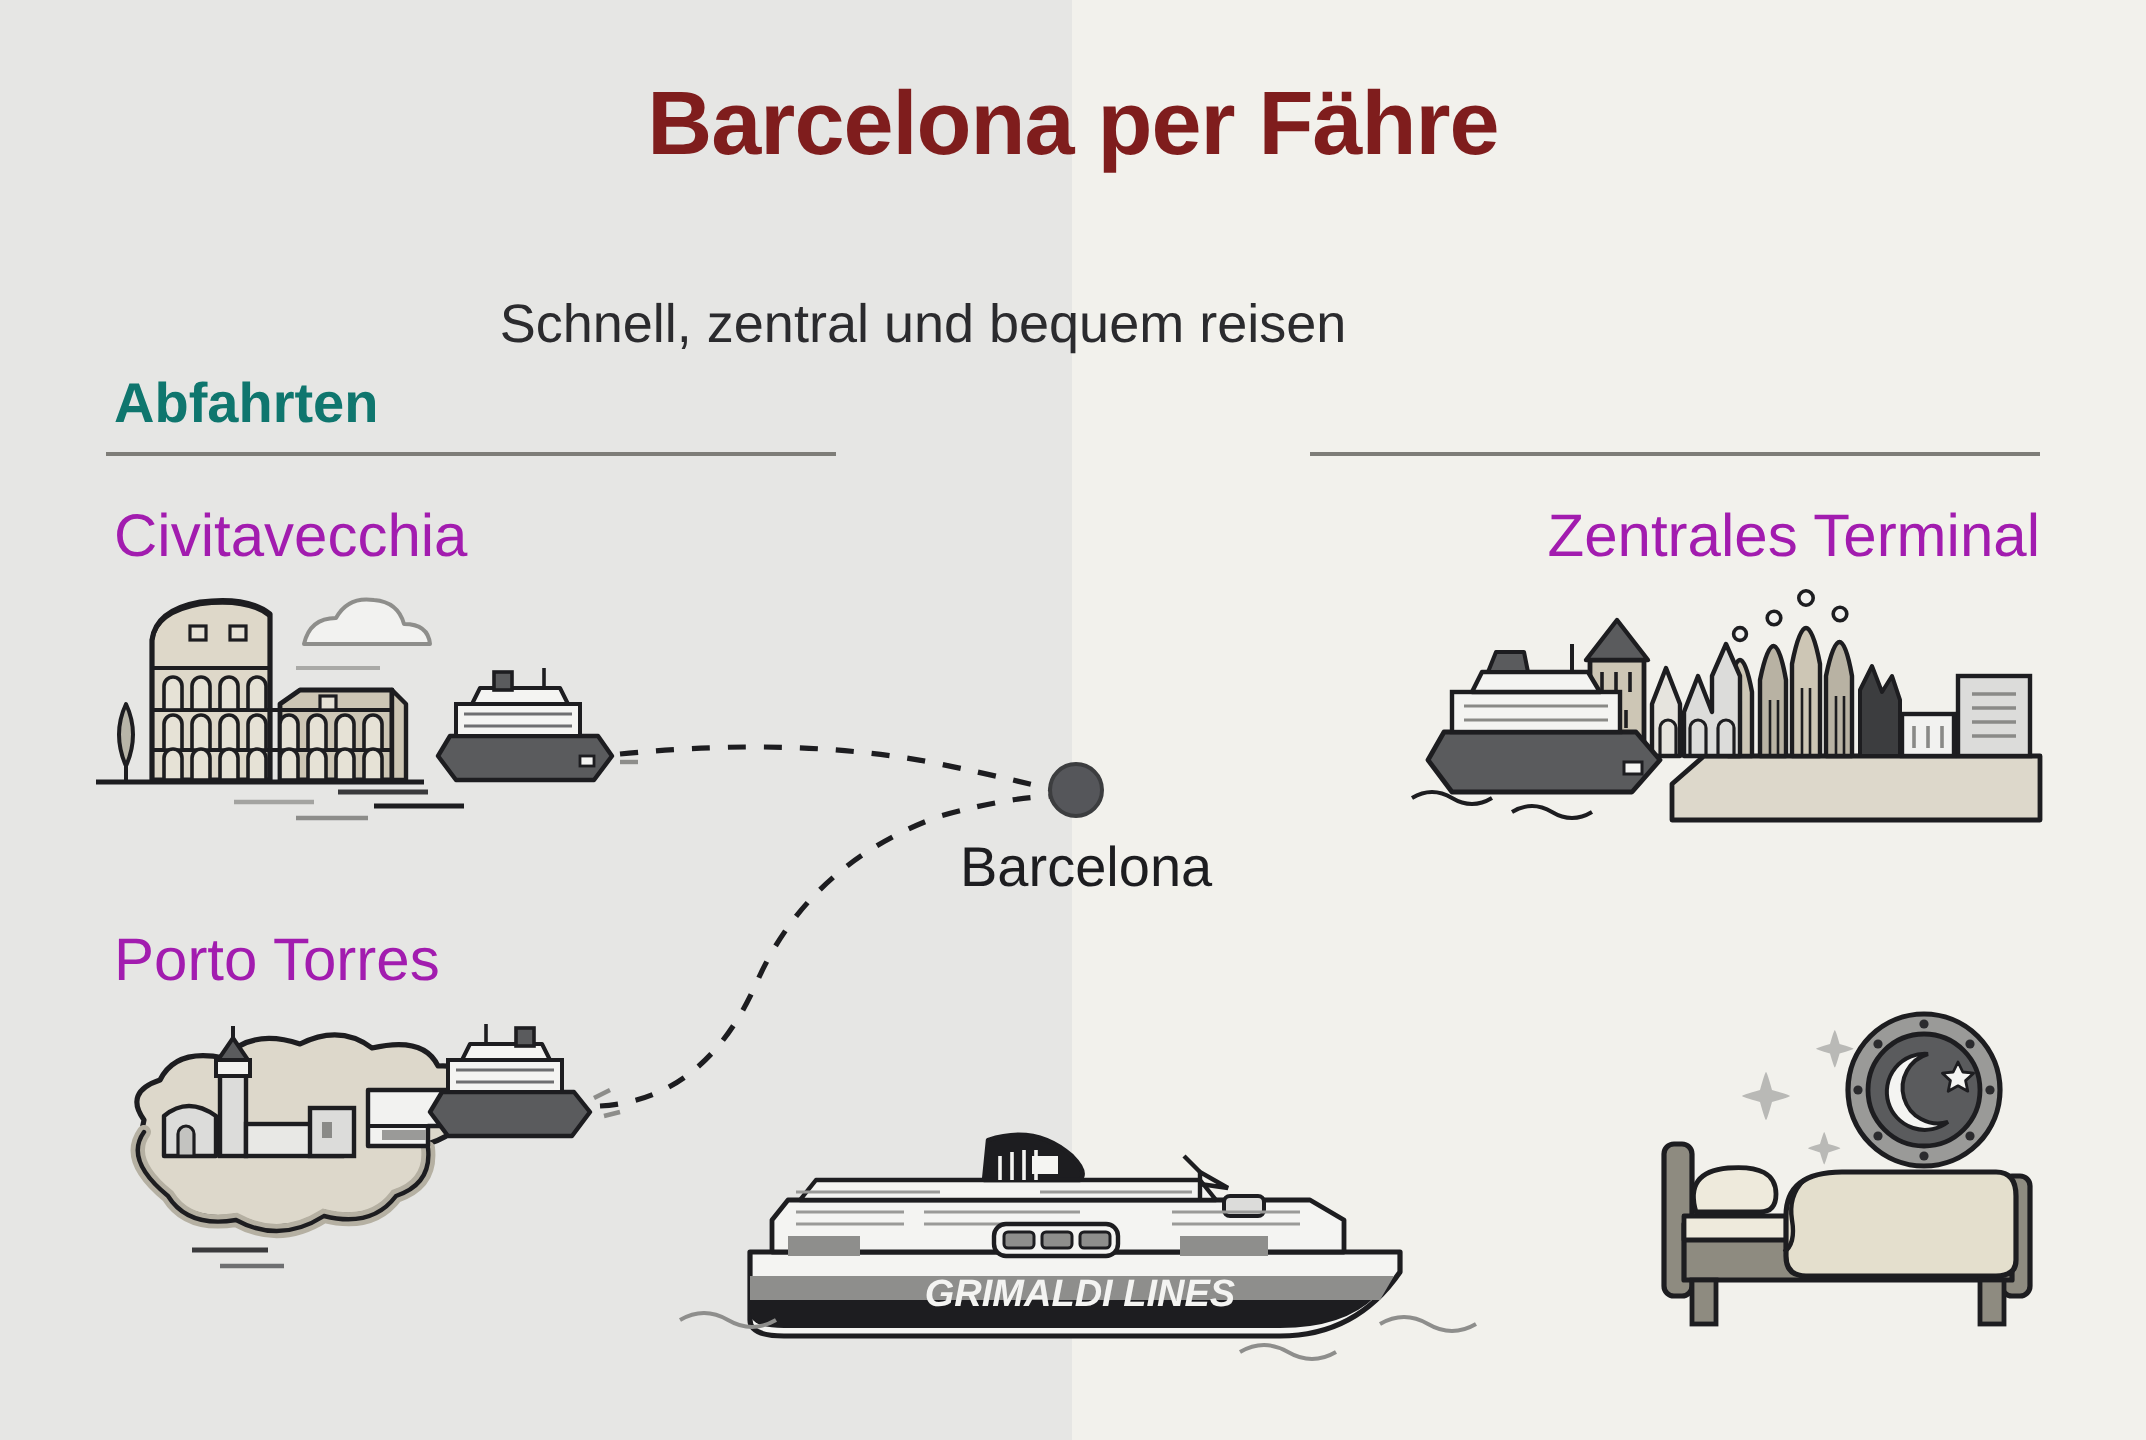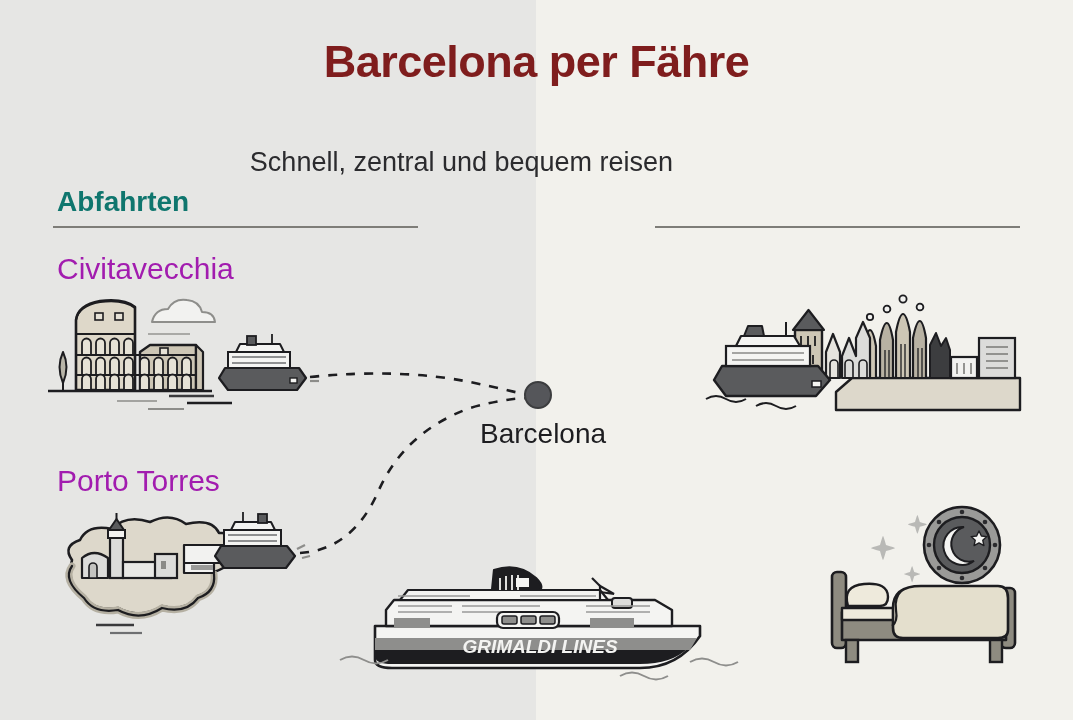--- a/index.html
+++ b/index.html
@@ -439,16 +439,17 @@
   <div class="title">Barcelona per Fähre</div>
   <div class="subtitle">Schnell, zentral und bequem reisen</div>
 
   <div class="col-head left">Abfahrten</div>
   <div class="rule left"></div>
 
   <div class="rule right"></div>
 
   <div class="item-label lbl-civitavecchia">Civitavecchia</div>
   <div class="item-label lbl-portotorres">Porto Torres</div>
+  <div class="item-label lbl-terminal">Zentrales Terminal</div>
 
   <div class="hub-label">Barcelona</div>
 
 </div>
 
 </body></html>

